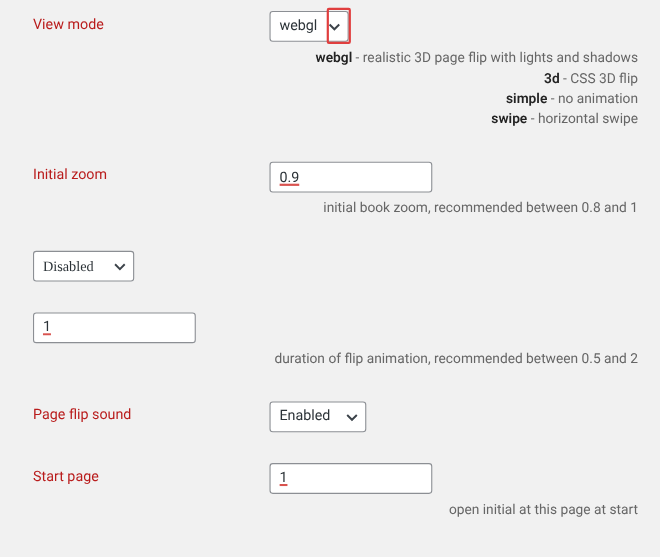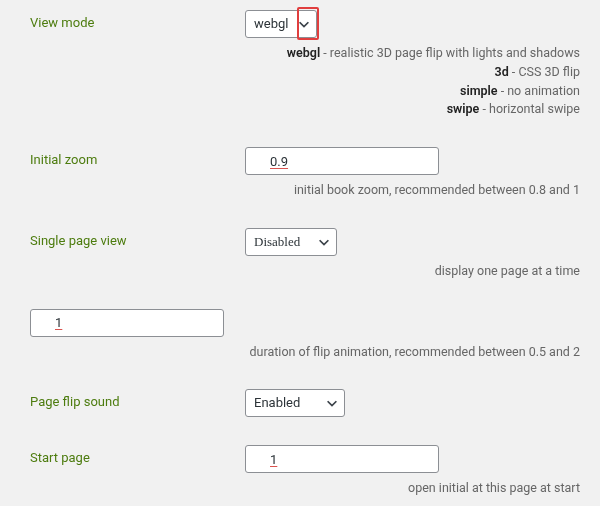--- a/index.html
+++ b/index.html
@@ -15,21 +15,21 @@
   .row {
     display: flex;
     align-items: flex-start;
     margin-bottom: 28px;
   }
   .row:last-child { margin-bottom: 0; }
   .label-col {
     width: 215px;
     flex-shrink: 0;
     padding-top: 5px;
-    color: #4d7c0f;
+    color: #b91c1c;
     font-size: 13px;
   }
   .control-col {
     flex: 1;
   }
   .select, .text-input {
     font-family: inherit;
     font-size: 13px;
     color: #2c3338;
     background: #fff;
@@ -53,22 +53,22 @@
     position: absolute;
     right: 6px;
     top: 50%;
     transform: translateY(-50%);
     pointer-events: none;
     width: 14px;
     height: 14px;
     color: #3c434a;
   }
   .text-input {
-    width: 194px;
-    padding: 4px 24px;
+    width: 148px;
+    padding: 4px 8px;
   }
   .desc {
     margin-top: 6px;
     color: #666;
     font-size: 12.5px;
     line-height: 1.5;
     text-align: right;
   }
   .desc b { color: #222; font-weight: 600; }
   .underline-red {
@@ -114,46 +114,44 @@
 
 <div class="row">
   <div class="label-col">Initial zoom</div>
   <div class="control-col">
     <input type="text" class="text-input underline-red" value="0.9" style="">
     <div class="desc">initial book zoom, recommended between 0.8 and 1</div>
   </div>
 </div>
 
 <div class="row">
-  <div class="label-col">Single page view</div>
   <div class="control-col">
     <span class="select-wrap">
       <select class="select" style="width:92px;font-family:Liberation Serif, serif;">
         <option>Disabled</option>
       </select>
       <svg class="chev" viewBox="0 0 16 16">
           <path fill="none" stroke="currentColor" stroke-width="2" d="M3 6l5 5 5-5"></path>
         </svg>
     </span>
-    <div class="desc">display one page at a time</div>
   </div>
 </div>
 
 <div class="row">
   <div class="control-col">
     <input type="text" class="text-input underline-red" value="1" style="">
     <div class="desc">duration of flip animation, recommended between 0.5 and 2</div>
   </div>
 </div>
 
 <div class="row">
   <div class="label-col">Page flip sound</div>
   <div class="control-col">
     <span class="select-wrap">
-      <select class="select" style="width:100px;">
+      <select class="select" style="width:88px;">
         <option>Enabled</option>
       </select>
       <svg class="chev" viewBox="0 0 16 16">
           <path fill="none" stroke="currentColor" stroke-width="2" d="M3 6l5 5 5-5"></path>
         </svg>
     </span>
   </div>
 </div>
 
 <div class="row">

